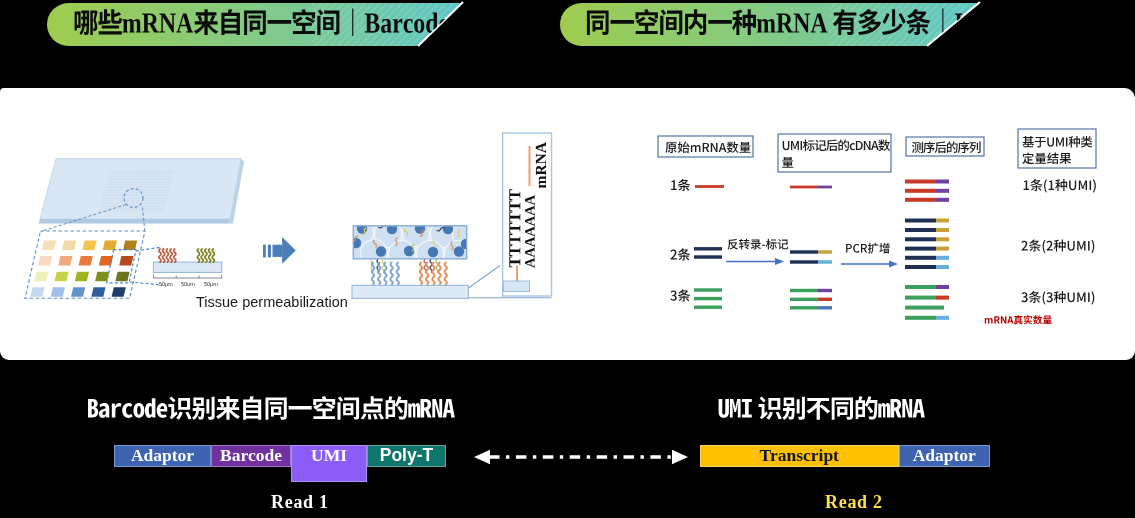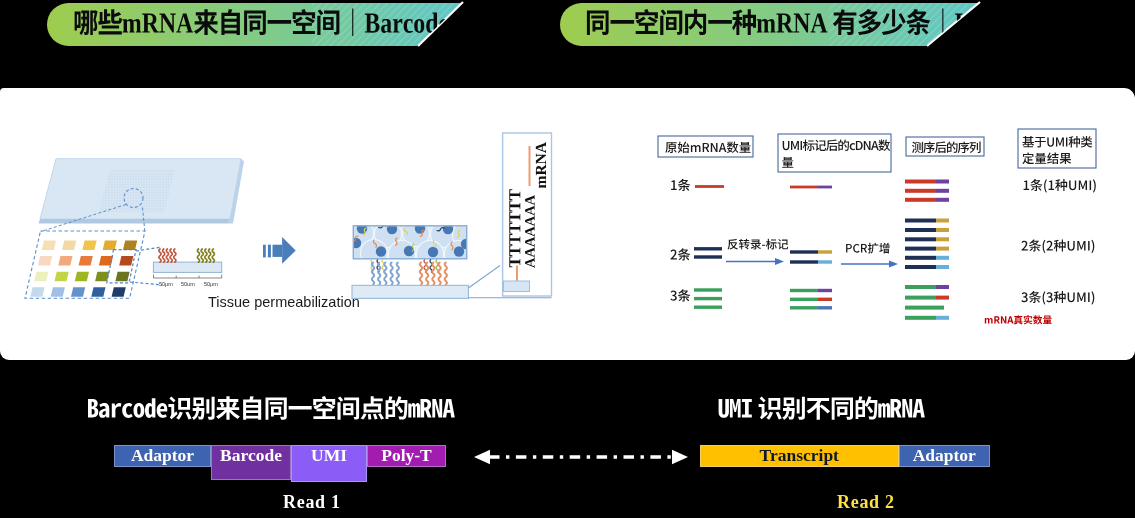--- a/index.html
+++ b/index.html
@@ -1,16 +1,16 @@
 <!DOCTYPE html>
 <html><head><meta charset="utf-8">
 <style>
 html,body{margin:0;padding:0;background:#000;}
 #page{position:relative;width:1135px;height:518px;background:#000;overflow:hidden;}
-.t{position:absolute;font-family:"Liberation Sans",sans-serif;color:#1a1a1a;margin-left:12px;}
+.t{position:absolute;font-family:"Liberation Sans",sans-serif;color:#1a1a1a;}
 .serif{font-family:"Liberation Serif",serif;}
 </style></head>
 <body>
 <div id="page">
 <div style="position:absolute;left:0;top:88px;width:1135px;height:272px;background:#fff;border-radius:4px 11px 9px 9px"></div>
 
 <svg width="1135" height="272" viewBox="0 88 1135 272" style="position:absolute;left:0;top:88px">
 <defs>
 <pattern id="mesh" width="2.7" height="2.7" patternUnits="userSpaceOnUse">
   <circle cx="1" cy="1" r="0.55" fill="none" stroke="#AFC8E0" stroke-width="0.45" opacity="0.8"></circle>
@@ -264,23 +264,23 @@
       </g>
 <line x1="980" y1="2" x2="927" y2="46" stroke="#ffffff" stroke-width="2.2"></line>
 <path d="M591.3 15.6V18.4H604.1V15.6ZM595.4 23.2H600.1V27H595.4ZM592.5 20.5V31.6H595.4V29.7H603V20.5ZM586.9 10.5V35.1H589.9V13.6H605.6V31.3C605.6 31.7 605.5 31.9 605 31.9C604.6 31.9 603.1 31.9 601.8 31.8C602.2 32.7 602.7 34.2 602.8 35.1C604.9 35.1 606.3 35 607.3 34.5C608.3 33.9 608.6 33 608.6 31.3V10.5Z M610.5 20.1V23.7H634.1V20.1Z M647.7 18.6C650.2 20 653.9 22 655.6 23.2L657.7 20.6C655.8 19.4 652 17.5 649.6 16.4ZM643.5 16.4C641.3 18.2 638.5 19.7 635.7 20.6L637.4 23.6L638.8 22.9V25.7H644.9V31.1H635.7V34.1H657.7V31.1H648.2V25.7H654.7V22.8H639.1C641.4 21.6 643.8 20 645.6 18.4ZM644.2 9.9C644.5 10.6 644.8 11.5 645 12.3H635.5V19.1H638.5V15.3H654.7V18.5H657.9V12.3H648.8C648.4 11.3 647.8 10 647.4 8.9Z M660.2 15.8V35H663.4V15.8ZM660.6 11C661.7 12.3 663 14.1 663.6 15.3L666.2 13.5C665.6 12.3 664.2 10.6 663 9.4ZM668.7 24.8H673.6V27.5H668.7ZM668.7 19.6H673.6V22.2H668.7ZM666 16.9V30.1H676.5V16.9ZM667 10.6V13.7H679.2V31.5C679.2 31.8 679.1 32 678.7 32C678.4 32 677.5 32 676.7 31.9C677 32.7 677.4 34 677.6 34.9C679.2 34.9 680.4 34.8 681.2 34.3C682.1 33.8 682.3 33 682.3 31.5V10.6Z M685.1 13.8V35.1H688.1V27.3C688.9 27.9 689.8 29.1 690.3 29.8C693.1 28 694.8 25.7 695.8 23.4C697.6 25.4 699.6 27.6 700.6 29.2L703.1 27C701.7 25.1 698.9 22.3 696.8 20.2C697 19.1 697.1 18 697.1 17H703.1V31.3C703.1 31.7 702.9 31.9 702.5 31.9C702 31.9 700.2 31.9 698.7 31.8C699.2 32.7 699.6 34.2 699.8 35.1C702 35.1 703.6 35.1 704.7 34.5C705.8 34 706.1 33.1 706.1 31.3V13.8H697.2V9.2H694V13.8ZM688.1 27.2V17H694C693.8 20.4 693 24.5 688.1 27.2Z M708.3 20.1V23.7H731.9V20.1Z M747.7 17.9V23H745.6V17.9ZM750.8 17.9H753V23H750.8ZM747.7 9.3V14.7H742.7V27.9H745.6V26.2H747.7V35H750.8V26.2H753V27.7H756V14.7H750.8V9.3ZM740.9 9.4C738.8 10.4 735.6 11.2 732.7 11.7C733 12.4 733.4 13.5 733.5 14.3C734.4 14.1 735.4 14 736.4 13.8V17H732.6V20H735.9C735 22.7 733.6 25.7 732.1 27.5C732.6 28.3 733.3 29.7 733.6 30.6C734.6 29.2 735.5 27.2 736.4 25.1V35.1H739.3V24C739.9 25.1 740.5 26.2 740.8 26.9L742.6 24.3C742.1 23.7 740 21.1 739.3 20.4V20H742.1V17H739.3V13.2C740.5 12.9 741.6 12.5 742.6 12.1Z M761.2 20.4 762 19.9Q763.7 18.9 765 18.9Q766.9 18.9 767.6 20.6Q769.9 18.9 771.6 18.9Q774.5 18.9 774.5 22.8V31.3L775.6 31.7V32.6H770.2V31.7L771.2 31.3V23.4Q771.2 22.2 770.8 21.5Q770.4 20.9 769.6 20.9Q768.8 20.9 767.8 21.5Q767.9 22.1 767.9 22.8V31.3L769 31.7V32.6H763.6V31.7L764.5 31.3V23.4Q764.5 22.2 764.2 21.5Q763.8 20.9 763 20.9Q762.3 20.9 761.3 21.4V31.3L762.3 31.7V32.6H756.8V31.7L757.9 31.3V20.5L756.8 20.2V19.3H761.1Z M782.1 24.5V31.2L784.1 31.6V32.6H776.6V31.6L778.4 31.2V15L776.4 14.6V13.6H783.9Q787.3 13.6 789 14.9Q790.7 16.2 790.7 18.9Q790.7 23 787.6 24.2L791.7 31.2L793.4 31.6V32.6H788.4L784 24.5ZM787.1 18.9Q787.1 16.8 786.3 16Q785.6 15.1 783.7 15.1H782.1V23H783.8Q785.6 23 786.3 22.1Q787.1 21.2 787.1 18.9Z M806.6 15 804.5 14.6V13.6H810.1V14.6L808.1 15V32.6H806.7L797.1 17.3V31.2L799.2 31.6V32.6H793.7V31.6L795.7 31.2V15L793.7 14.6V13.6H799L806.6 25.7Z M815.4 31.6V32.6H810.6V31.6L811.8 31.2L817.3 13.4H820.7L826.2 31.2L827.4 31.6V32.6H820.5V31.6L822.3 31.2L820.8 26.3H814.8L813.4 31.2ZM817.8 16.3 815.3 24.7H820.3Z M841.6 9.2C841.4 10.3 841 11.4 840.6 12.5H833.7V15.6H839.3C837.8 18.8 835.7 21.7 832.9 23.7C833.5 24.3 834.5 25.5 835 26.2C836.2 25.3 837.3 24.2 838.3 23V35.1H841.3V29.8H850.6V31.4C850.6 31.8 850.5 31.9 850 32C849.6 32 848.1 32 846.8 31.9C847.2 32.8 847.6 34.2 847.7 35.1C849.8 35.1 851.2 35.1 852.3 34.5C853.3 34 853.6 33.1 853.6 31.5V17.8H841.7C842.1 17.1 842.4 16.4 842.8 15.6H856.4V12.5H844C844.3 11.7 844.5 10.8 844.8 10ZM841.3 25.2H850.6V27H841.3ZM841.3 22.5V20.7H850.6V22.5Z M867.8 9.1C866.1 11.3 863.1 13.6 858.9 15.3C859.6 15.8 860.6 16.9 861 17.6C863.1 16.7 864.9 15.6 866.4 14.3H872.8C871.7 15.6 870.3 16.7 868.6 17.6C867.8 16.8 866.9 16.1 866.1 15.5L863.8 17.1C864.5 17.6 865.2 18.3 865.9 18.9C863.5 19.9 860.9 20.6 858.3 21C858.8 21.7 859.5 23.1 859.7 23.9C867.1 22.4 874.4 19 877.7 12.6L875.7 11.3L875.2 11.4H869.8C870.2 11 870.7 10.5 871.1 9.9ZM872.1 19C870.1 21.7 866.6 24.4 861.3 26.2C862 26.7 862.8 27.9 863.2 28.7C866.1 27.6 868.5 26.2 870.6 24.6H876.4C875.3 26.1 873.9 27.3 872.2 28.3C871.3 27.6 870.4 26.8 869.6 26.2L867.1 27.8C867.8 28.3 868.6 29 869.2 29.7C866 31 862.2 31.6 858.1 31.9C858.5 32.8 859 34.2 859.2 35.1C869.1 34.1 877.5 31.2 881.1 22.8L879 21.5L878.4 21.7H873.8C874.4 21.1 874.9 20.4 875.4 19.8Z M886.7 13.3C885.7 16.5 884 20 882.3 22.2C883 22.6 884.3 23.3 884.9 23.8C886.5 21.4 888.4 17.6 889.6 14.1ZM898.5 14.5C900.2 17.4 902.2 21.3 903.2 23.7L905.8 22.1C904.8 19.7 902.7 16 901 13.1ZM900 23.5C896.8 29.1 890.4 31.1 881.8 31.9C882.4 32.7 883 34.1 883.2 35C892.4 33.9 899.2 31.4 902.8 24.8ZM892.1 9.2V26.5H895.1V9.2Z M912.5 27.7C911.3 29.2 909.1 30.9 907.4 31.8C908 32.4 908.9 33.5 909.4 34.1C911.2 33 913.5 30.8 914.9 28.8ZM921.6 29.4C923.2 30.8 925.2 33 926.1 34.4L928.4 32.5C927.4 31.1 925.4 29.1 923.7 27.7ZM921.7 14.2C920.8 15.3 919.7 16.2 918.5 17C917.1 16.2 915.9 15.2 915 14.2ZM914.7 9.1C913.4 11.6 911 14.3 907.2 16.1C907.9 16.6 908.9 17.8 909.3 18.6C910.7 17.8 911.8 17 912.9 16.1C913.7 17 914.6 17.8 915.5 18.5C912.7 19.7 909.6 20.5 906.3 20.9C906.8 21.7 907.4 23 907.7 23.9C911.5 23.2 915.3 22.1 918.5 20.4C921.4 21.9 924.8 23 928.6 23.5C928.9 22.7 929.7 21.3 930.4 20.6C927.1 20.2 924.1 19.5 921.5 18.5C923.6 16.9 925.3 15 926.5 12.6L924.4 11.3L923.9 11.4H917.1C917.4 10.9 917.8 10.4 918.1 9.8ZM916.7 22.2V24.4H909.2V27.2H916.7V31.7C916.7 32 916.6 32.1 916.3 32.2C916 32.2 914.9 32.2 914 32.1C914.3 32.9 914.7 34.1 914.9 35C916.5 35 917.7 35 918.7 34.5C919.6 34.1 919.9 33.3 919.9 31.8V27.2H927.8V24.4H919.9V22.2Z M943.4 8.4H942.3V35.9H943.4Z M964.2 30.9Q966 30.9 966.9 29.7Q967.9 28.5 967.9 26.2V15L965.8 14.6V13.6H971.1V14.6L969.3 15V26.1Q969.3 29.4 967.8 31.1Q966.2 32.9 963.3 32.9Q960.2 32.9 958.5 31.1Q956.9 29.3 956.9 26V15L955.1 14.6V13.6H962.5V14.6L960.5 15V26.1Q960.5 28.4 961.5 29.7Q962.4 30.9 964.2 30.9Z" fill="#0b0b0b" clip-path="url(#g2c)"></path>
 </svg>
 
 <svg width="1135" height="60" viewBox="0 385 1135 60" style="position:absolute;left:0;top:385px">
 <path d="M88 417.5H92.5C95.8 417.5 98.3 415.8 98.3 412.1C98.3 409.5 97.1 408.1 95 407.6V407.6C96.9 406.9 97.7 405.2 97.7 403.5C97.7 400.1 95.3 398.9 92.1 398.9H88ZM91.7 406.5V401.8H92.2C93.4 401.8 94 402.3 94 404.1C94 405.8 93.4 406.5 92.1 406.5ZM91.7 414.6V409.1H92.3C93.9 409.1 94.7 410 94.7 411.8C94.7 413.7 93.8 414.6 92.2 414.6Z M102.5 417.8C103.8 417.8 105 417.1 106 415.9H106L106.4 417.5H109.3V408.9C109.3 405.1 107.4 403.1 104.5 403.1C102.7 403.1 101 403.8 99.3 404.8L100.7 407.2C102 406.4 102.8 406.1 103.8 406.1C104.9 406.1 105.7 407 105.7 408.5C101.5 409.2 99 410.8 99 413.9C99 416.3 100.3 417.8 102.5 417.8ZM103.7 415C103 415 102.5 414.6 102.5 413.5C102.5 412.1 103.2 411.2 105.7 410.8V413.7C105.2 414.4 104.5 415 103.7 415Z M111.8 417.5H115.4V409.3C116.2 407.1 117.6 406.4 118.9 406.4C119.6 406.4 120.1 406.5 120.7 406.7L121.4 403.6C120.8 403.3 120.3 403.1 119.3 403.1C117.6 403.1 116.2 404.2 115.1 406.1H115L114.7 403.4H111.8Z M128.5 417.9C129.9 417.9 131.5 417.4 132.7 416.2L131.2 413.8C130.5 414.4 129.8 414.9 128.9 414.9C127.3 414.9 126 413.1 126 410.5C126 407.9 127.2 406.1 129 406.1C129.7 406.1 130.1 406.4 130.7 406.9L132.4 404.6C131.5 403.7 130.4 403.1 128.8 403.1C125.3 403.1 122.2 405.8 122.2 410.5C122.2 415.1 125 417.9 128.5 417.9Z M138.9 417.8C141.9 417.8 144.4 415.4 144.4 410.5C144.4 405.6 141.9 403.1 138.9 403.1C136 403.1 133.5 405.6 133.5 410.5C133.5 415.4 136 417.8 138.9 417.8ZM138.9 414.8C137.8 414.8 137.2 413.4 137.2 410.5C137.2 407.6 137.8 406.1 138.9 406.1C140 406.1 140.7 407.6 140.7 410.5C140.7 413.4 140 414.8 138.9 414.8Z M149.4 417.9C150.6 417.9 151.4 417.1 152.1 416.1H152.1L152.4 417.5H155.4V398.2H151.8V402.2L151.8 404.4C151.2 403.6 150.4 403.1 149.4 403.1C147.1 403.1 145 405.6 145 410.5C145 415.5 146.8 417.9 149.4 417.9ZM150.4 414.8C149.4 414.8 148.8 413.6 148.8 410.5C148.8 407.4 149.6 406.1 150.4 406.1C150.9 406.1 151.4 406.4 151.8 407V413.4C151.3 414.4 150.9 414.8 150.4 414.8Z M162.8 417.8C164.3 417.8 165.7 417.4 166.8 416.5L165.6 414.3C164.8 414.8 164.2 415 163.3 415C161.7 415 160.6 413.8 160.3 411.6H167.2C167.2 411.2 167.3 410.5 167.3 409.8C167.3 405.9 165.7 403.1 162.4 403.1C159.5 403.1 156.7 405.9 156.7 410.5C156.7 415.1 159.4 417.8 162.8 417.8ZM160.2 409C160.4 407 161.4 405.9 162.5 405.9C163.7 405.9 164.2 407.1 164.2 409Z M181.1 400.7H187V406.9H181.1ZM178.2 397.9V409.8H190.1V397.9ZM185.3 412.6C186.7 414.9 188 417.8 188.5 419.6L191.5 418.4C191 416.6 189.5 413.8 188.2 411.7ZM179.7 411.8C179 414.1 177.7 416.5 176.1 418C176.8 418.4 178.2 419.2 178.8 419.7C180.4 418 181.9 415.2 182.8 412.5ZM169.4 398.5C170.8 399.7 172.6 401.4 173.4 402.5L175.5 400.4C174.6 399.4 172.7 397.8 171.4 396.6ZM168.4 404V406.9H171.3V414.1C171.3 415.6 170.4 416.8 169.8 417.4C170.3 417.8 171.2 418.7 171.6 419.3C172.1 418.7 172.9 417.9 177.6 413.9C177.3 413.4 176.7 412.1 176.5 411.3L174.2 413.1V404Z M206.4 399.3V413.4H209.3V399.3ZM211.6 396.8V416.1C211.6 416.6 211.5 416.7 211 416.7C210.6 416.7 209.1 416.7 207.7 416.7C208.1 417.5 208.6 418.9 208.7 419.8C210.8 419.8 212.3 419.7 213.3 419.2C214.3 418.7 214.6 417.8 214.6 416.2V396.8ZM196.1 400H201V403.4H196.1ZM193.4 397.4V406.1H203.8V397.4ZM196.5 406.6 196.5 408.1H192.7V410.9H196.2C195.8 413.8 194.8 416.1 191.9 417.6C192.6 418.1 193.3 419.1 193.7 419.9C197.3 417.9 198.5 414.8 199 410.9H201.5C201.3 414.6 201.1 416 200.8 416.4C200.6 416.7 200.3 416.7 200 416.7C199.6 416.7 198.8 416.7 198 416.6C198.4 417.4 198.7 418.6 198.8 419.5C199.9 419.5 200.9 419.5 201.6 419.4C202.3 419.2 202.8 419 203.3 418.4C204 417.5 204.2 415.1 204.4 409.3C204.5 408.9 204.5 408.1 204.5 408.1H199.3L199.3 406.6Z M226.4 407.2H222.1L224.4 406.2C224.2 405 223.2 403.2 222.3 401.9H226.4ZM229.6 407.2V401.9H233.8C233.3 403.3 232.4 405.2 231.7 406.4L233.8 407.2ZM219.6 402.9C220.4 404.2 221.2 405.9 221.5 407.2H216.8V410.1H224.7C222.4 412.6 219.2 415 216.1 416.4C216.8 416.9 217.7 418.1 218.2 418.9C221.2 417.4 224.2 414.9 226.4 412.1V419.7H229.6V412C231.9 414.9 234.8 417.4 237.8 418.9C238.2 418.1 239.2 417 239.9 416.4C236.8 415.1 233.6 412.6 231.4 410.1H239.2V407.2H234.4C235.2 406 236.2 404.3 237 402.7L234.1 401.9H238.3V399H229.6V396.2H226.4V399H217.9V401.9H222.2Z M246.1 407.7H258.1V410.3H246.1ZM246.1 404.9V402.4H258.1V404.9ZM246.1 413.1H258.1V415.7H246.1ZM250.2 396.2C250.1 397.2 249.8 398.4 249.5 399.5H243.1V419.7H246.1V418.4H258.1V419.7H261.2V399.5H252.7C253.1 398.6 253.4 397.6 253.8 396.6Z M269.8 402.1V404.6H282.4V402.1ZM273.8 408.9H278.5V412.4H273.8ZM271 406.5V416.6H273.8V414.9H281.2V406.5ZM265.5 397.4V419.8H268.4V400.3H283.8V416.3C283.8 416.7 283.7 416.8 283.2 416.9C282.8 416.9 281.4 416.9 280 416.8C280.5 417.6 280.9 418.9 281.1 419.8C283.2 419.8 284.5 419.7 285.5 419.2C286.5 418.7 286.8 417.9 286.8 416.3V397.4Z M288.6 406.1V409.4H311.7V406.1Z M325.2 404.8C327.7 406 331.3 407.9 333 409L335.1 406.6C333.1 405.5 329.5 403.8 327.1 402.8ZM321.1 402.8C318.9 404.4 316.2 405.8 313.4 406.6L315.1 409.4L316.5 408.7V411.3H322.5V416.2H313.4V418.9H335.1V416.2H325.7V411.3H332.1V408.6H316.8C319.1 407.5 321.4 406.1 323.2 404.6ZM321.8 396.9C322.1 397.6 322.3 398.4 322.6 399.1H313.2V405.2H316.2V401.8H332.1V404.7H335.2V399.1H326.3C325.9 398.1 325.4 396.9 324.9 396Z M337.5 402.3V419.7H340.6V402.3ZM337.8 397.9C339 399.1 340.2 400.7 340.8 401.8L343.3 400.2C342.7 399.1 341.3 397.5 340.2 396.4ZM345.8 410.4H350.6V412.9H345.8ZM345.8 405.7H350.6V408.1H345.8ZM343.1 403.3V415.2H353.4V403.3ZM344.2 397.5V400.3H356.1V416.5C356.1 416.8 355.9 416.9 355.6 416.9C355.3 416.9 354.4 416.9 353.6 416.9C354 417.6 354.3 418.8 354.5 419.6C356.1 419.6 357.2 419.5 358.1 419.1C358.9 418.6 359.1 417.9 359.1 416.5V397.5Z M366.5 406.4H378V409.6H366.5ZM367.8 414.3C368.1 416 368.3 418.2 368.3 419.6L371.3 419.2C371.3 417.9 371 415.7 370.6 414ZM372.9 414.3C373.7 415.9 374.4 418.1 374.7 419.4L377.6 418.7C377.3 417.4 376.4 415.3 375.7 413.7ZM378 414.2C379.2 415.9 380.6 418.1 381.1 419.6L384 418.4C383.4 417 381.9 414.8 380.7 413.2ZM363.7 413.4C362.9 415.2 361.8 417.2 360.5 418.3L363.3 419.6C364.6 418.3 365.8 416.1 366.6 414.1ZM363.6 403.6V412.4H381.1V403.6H373.7V401.3H382.7V398.5H373.7V396.2H370.7V403.6Z M397.2 407.4C398.4 409.2 400 411.6 400.7 413.2L403.2 411.6C402.4 410.1 400.8 407.8 399.6 406ZM398.4 396.3C397.7 399.2 396.5 402.3 395.1 404.4V400.3H391.2C391.6 399.3 392.1 398 392.4 396.7L389.2 396.2C389.1 397.4 388.8 399.1 388.5 400.3H385.6V419H388.4V417.1H395.1V405.4C395.7 405.8 396.6 406.4 397 406.9C397.8 405.8 398.5 404.4 399.2 402.9H404.6C404.3 411.7 404 415.5 403.2 416.3C402.9 416.6 402.7 416.7 402.2 416.7C401.5 416.7 400 416.7 398.4 416.6C398.9 417.4 399.3 418.7 399.4 419.5C400.9 419.6 402.4 419.6 403.3 419.4C404.4 419.3 405.1 419 405.7 418.1C406.8 416.7 407.1 412.7 407.4 401.5C407.4 401.1 407.4 400.1 407.4 400.1H400.3C400.7 399.1 401.1 398 401.3 396.9ZM388.4 402.9H392.4V407H388.4ZM388.4 414.5V409.6H392.4V414.5Z M408.3 417.5H411.4V407.6C411.5 406.7 411.8 406.2 412.3 406.2C412.8 406.2 413 406.7 413 407.6V417.5H415.4V407.6C415.6 406.7 415.8 406.2 416.3 406.2C416.8 406.2 417 406.6 417 407.6V417.5H420.1V406.9C420.1 404.5 419.2 403.1 417.7 403.1C416.5 403.1 415.7 404.1 415.4 405.4C415.3 404 414.6 403.1 413.5 403.1C412.2 403.1 411.5 404 411.1 405.2H411L410.8 403.4H408.3Z M424.2 407.6V401.9H425C426.6 401.9 427.5 402.6 427.5 404.6C427.5 406.6 426.6 407.6 425 407.6ZM427.7 417.5H431.6L428.5 409.8C430.1 408.9 431.1 407.2 431.1 404.6C431.1 400.3 428.6 398.9 425.4 398.9H420.5V417.5H424.2V410.5H425.2Z M432.3 417.5H435.2V410C435.2 408 435 405.5 434.9 403.6H434.9L436.1 408.1L438.6 417.5H442.2V398.9H439.3V406.4C439.3 408.4 439.5 410.9 439.6 412.9H439.6L438.4 408.3L435.9 398.9H432.3Z M442.7 417.5H446.2L446.9 412.8H450.5L451.2 417.5H454.8L451.3 398.9H446.2ZM447.4 409.9 447.7 407.8C448.1 405.9 448.4 403.8 448.6 401.8H448.8C449.1 403.8 449.4 405.9 449.7 407.8L450 409.9Z" fill="#ffffff"></path>
 <path d="M723.8 417.8C726.9 417.8 728.9 416.1 728.9 411.8V398.9H725.3V412.1C725.3 414 724.7 414.6 723.8 414.6C722.9 414.6 722.3 414 722.3 412.1V398.9H718.6V411.8C718.6 416.1 720.6 417.8 723.8 417.8Z M729.9 417.5H732.7V410.2C732.7 408.3 732.1 404.4 732 402.6H732.1L733.2 407.3L734.4 412.1H736L737.2 407.3L738.3 402.6H738.4C738.2 404.4 737.8 408.3 737.8 410.2V417.5H740.6V398.9H737.3L735.9 405L735.3 407.9H735.2L734.7 405L733.2 398.9H729.9Z M741.9 417.5H751.8V414.4H748.7V402H751.8V398.9H741.9V402H745V414.4H741.9Z M771.3 400.7H777.2V406.9H771.3ZM768.4 397.9V409.8H780.3V397.9ZM775.6 412.6C776.9 414.9 778.2 417.8 778.7 419.6L781.7 418.4C781.2 416.6 779.7 413.8 778.4 411.7ZM769.9 411.8C769.2 414.1 767.9 416.5 766.3 418C767 418.4 768.4 419.2 769 419.7C770.6 418 772.1 415.2 773 412.5ZM759.6 398.5C761 399.7 762.8 401.4 763.6 402.5L765.6 400.4C764.8 399.4 762.9 397.8 761.6 396.6ZM758.6 404V406.9H761.6V414.1C761.6 415.6 760.6 416.8 760 417.4C760.5 417.8 761.5 418.7 761.8 419.3C762.2 418.7 763.1 417.9 767.8 413.9C767.5 413.4 766.9 412.1 766.7 411.3L764.5 413.1V404Z M796.7 399.3V413.4H799.6V399.3ZM801.9 396.8V416.1C801.9 416.6 801.8 416.7 801.3 416.7C800.9 416.7 799.4 416.7 798 416.7C798.4 417.5 798.9 418.9 799 419.8C801.1 419.8 802.6 419.7 803.6 419.2C804.6 418.7 804.9 417.8 804.9 416.2V396.8ZM786.4 400H791.2V403.4H786.4ZM783.7 397.4V406.1H794.2V397.4ZM786.8 406.6 786.8 408.1H783V410.9H786.5C786.1 413.8 785.1 416.1 782.2 417.6C782.9 418.1 783.7 419.1 784 419.9C787.6 417.9 788.8 414.8 789.3 410.9H791.8C791.6 414.6 791.4 416 791.1 416.4C790.9 416.7 790.7 416.7 790.3 416.7C789.9 416.7 789.1 416.7 788.2 416.6C788.7 417.4 789 418.6 789.1 419.5C790.2 419.5 791.2 419.5 791.9 419.4C792.6 419.2 793.1 419 793.6 418.4C794.3 417.5 794.5 415.1 794.7 409.3C794.8 408.9 794.8 408.1 794.8 408.1H789.6L789.7 406.6Z M807.3 397.9V401H817.4C815 404.9 811.1 408.7 806.5 410.9C807.2 411.6 808.1 412.8 808.6 413.6C811.6 412 814.3 409.9 816.6 407.4V419.7H819.9V406.7C822.6 408.8 826 411.6 827.5 413.5L830.1 411.2C828.2 409.2 824.4 406.3 821.7 404.4L819.9 405.9V403.3C820.4 402.6 820.9 401.8 821.3 401H829.1V397.9Z M836 402.1V404.6H848.5V402.1ZM839.9 408.9H844.6V412.4H839.9ZM837.2 406.5V416.6H839.9V414.9H847.4V406.5ZM831.7 397.4V419.8H834.6V400.3H850V416.3C850 416.7 849.9 416.8 849.4 416.9C849 416.9 847.5 416.9 846.2 416.8C846.7 417.6 847.1 418.9 847.2 419.8C849.3 419.8 850.7 419.7 851.7 419.2C852.6 418.7 853 417.9 853 416.3V397.4Z M867.2 407.4C868.4 409.2 870 411.6 870.7 413.2L873.2 411.6C872.4 410.1 870.8 407.8 869.5 406ZM868.4 396.3C867.7 399.2 866.5 402.3 865 404.4V400.3H861.2C861.6 399.3 862 398 862.4 396.7L859.2 396.2C859.1 397.4 858.8 399.1 858.5 400.3H855.6V419H858.3V417.1H865V405.4C865.7 405.8 866.6 406.4 867 406.9C867.8 405.8 868.5 404.4 869.2 402.9H874.6C874.3 411.7 874 415.5 873.2 416.3C872.9 416.6 872.6 416.7 872.1 416.7C871.5 416.7 870 416.7 868.4 416.6C868.9 417.4 869.3 418.7 869.4 419.5C870.8 419.6 872.4 419.6 873.3 419.4C874.3 419.3 875 419 875.7 418.1C876.8 416.7 877 412.7 877.4 401.5C877.4 401.1 877.4 400.1 877.4 400.1H870.3C870.7 399.1 871 398 871.3 396.9ZM858.3 402.9H862.3V407H858.3ZM858.3 414.5V409.6H862.3V414.5Z M878.3 417.5H881.4V407.6C881.5 406.7 881.8 406.2 882.3 406.2C882.8 406.2 883 406.7 883 407.6V417.5H885.4V407.6C885.6 406.7 885.8 406.2 886.3 406.2C886.8 406.2 887 406.6 887 407.6V417.5H890.1V406.9C890.1 404.5 889.2 403.1 887.7 403.1C886.5 403.1 885.7 404.1 885.4 405.4C885.3 404 884.6 403.1 883.5 403.1C882.2 403.1 881.5 404 881.1 405.2H881L880.8 403.4H878.3Z M894.2 407.6V401.9H895C896.6 401.9 897.5 402.6 897.5 404.6C897.5 406.6 896.6 407.6 895 407.6ZM897.7 417.5H901.6L898.5 409.8C900.1 408.9 901.1 407.2 901.1 404.6C901.1 400.3 898.6 398.9 895.4 398.9H890.5V417.5H894.2V410.5H895.2Z M902.3 417.5H905.2V410C905.2 408 905 405.5 904.9 403.6H905L906.1 408.1L908.6 417.5H912.2V398.9H909.3V406.4C909.3 408.4 909.5 410.9 909.6 412.9H909.5L908.4 408.3L905.9 398.9H902.3Z M912.7 417.5H916.2L917 412.8H920.5L921.2 417.5H924.8L921.3 398.9H916.2ZM917.4 409.9 917.7 407.8C918 405.9 918.4 403.8 918.6 401.8H918.8C919.1 403.8 919.4 405.9 919.7 407.8L920 409.9Z" fill="#ffffff"></path>
 </svg>
 <div style="position:absolute;left:114px;top:445px;width:97px;height:21.5px;background:#3E63B0;box-sizing:border-box;border:1px solid rgba(220,235,250,0.38);text-align:center;line-height:19px;font-family:'Liberation Serif',serif;font-weight:bold;font-size:17.5px;color:#fff">Adaptor</div>
-    <div style="position:absolute;left:211px;top:445px;width:80px;height:35px;background:#7030A0;box-sizing:border-box;border:1px solid rgba(220,235,250,0.38);text-align:center;line-height:19px;font-family:'Liberation Serif',serif;font-weight:bold;font-size:17.5px;color:#fff">Barcode</div>
+    <div style="position:absolute;left:211px;top:445px;width:80px;height:22px;background:#7030A0;box-sizing:border-box;border:1px solid rgba(220,235,250,0.38);text-align:center;line-height:19px;font-family:'Liberation Serif',serif;font-weight:bold;font-size:17.5px;color:#fff">Barcode</div>
     <div style="position:absolute;left:291px;top:445px;width:76px;height:37px;background:#8b5cf6;box-sizing:border-box;border:1px solid rgba(220,235,250,0.38);text-align:center;line-height:19px;font-family:'Liberation Serif',serif;font-weight:bold;font-size:17.5px;color:#fff">UMI</div>
-    <div style="position:absolute;left:367px;top:445px;width:79px;height:21.5px;background:#a21caf;box-sizing:border-box;border:1px solid rgba(220,235,250,0.38);text-align:center;line-height:19px;font-family:Liberation Serif, serif;font-weight:bold;font-size:17.5px;color:#fff">Poly-T</div>
+    <div style="position:absolute;left:367px;top:445px;width:79px;height:21.5px;background:#0f766e;box-sizing:border-box;border:1px solid rgba(220,235,250,0.38);text-align:center;line-height:19px;font-family:Liberation Sans, sans-serif;font-weight:bold;font-size:17.5px;color:#fff">Poly-T</div>
     <div style="position:absolute;left:700px;top:445px;width:198.5px;height:21.5px;background:#FFC000;box-sizing:border-box;border:1px solid rgba(220,235,250,0.38);text-align:center;line-height:19px;font-family:'Liberation Serif',serif;font-weight:bold;font-size:17.5px;color:#0f172a">Transcript</div>
     <div style="position:absolute;left:898.5px;top:445px;width:91.5px;height:21.5px;background:#3E63B0;box-sizing:border-box;border:1px solid rgba(220,235,250,0.38);text-align:center;line-height:19px;font-family:'Liberation Serif',serif;font-weight:bold;font-size:17.5px;color:#fff">Adaptor</div>
 
 <svg width="218" height="20" viewBox="0 0 218 20" style="position:absolute;left:472px;top:447px">
 <line x1="17" y1="10" x2="201" y2="10" stroke="#fff" stroke-width="3.6" stroke-dasharray="10.5 6.5 3.4 6.5"></line>
 <polygon points="2,10 18,2.8 18,17.2" fill="#fff"></polygon>
 <polygon points="216,10 200,2.8 200,17.2" fill="#fff"></polygon>
 </svg>
 <div class="t serif" style="left:271px;top:492.5px;font-size:18px;line-height:18px;font-weight:bold;color:#fff;letter-spacing:0.7px">Read 1</div>
 <div class="t serif" style="left:825px;top:492.5px;font-size:18px;line-height:18px;font-weight:bold;color:#fde047;letter-spacing:0.7px">Read 2</div>

